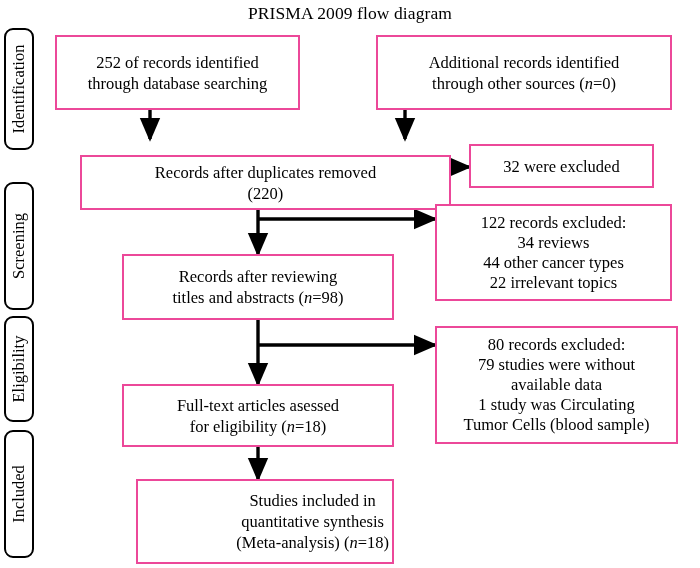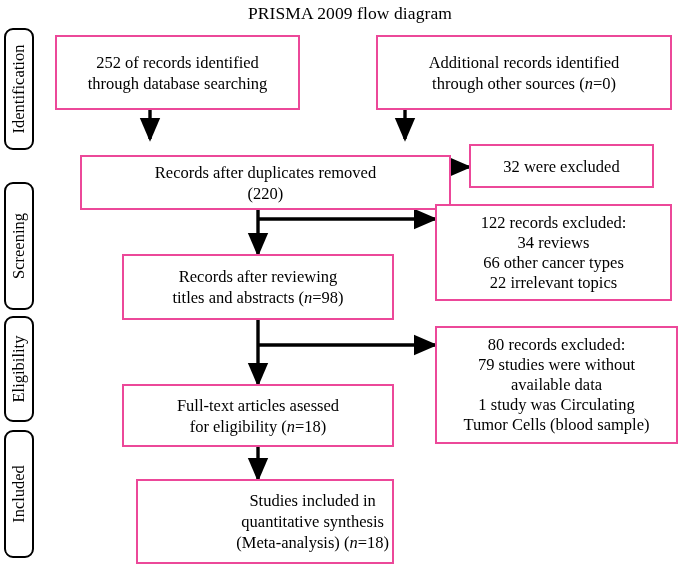--- a/index.html
+++ b/index.html
@@ -149,21 +149,21 @@
 (220)</span>
   </div>
 
   <div class="node-box" style="left:469px; top:144px; width:185px; height:44px;">
     <span class="node-text">32 were excluded</span>
   </div>
 
   <div class="node-box tight" style="left:435px; top:204px; width:237px; height:97px;">
     <span class="node-text">122 records excluded:
 34 reviews
-66 other cancer types
+44 other cancer types
 22 irrelevant topics</span>
   </div>
 
   <div class="node-box" style="left:122px; top:254px; width:272px; height:66px;">
     <span class="node-text">Records after reviewing
 titles and abstracts (<span class="it">n</span>=98)</span>
   </div>
 
   <div class="node-box tight" style="left:435px; top:326px; width:243px; height:118px;">
     <span class="node-text">80 records excluded:

